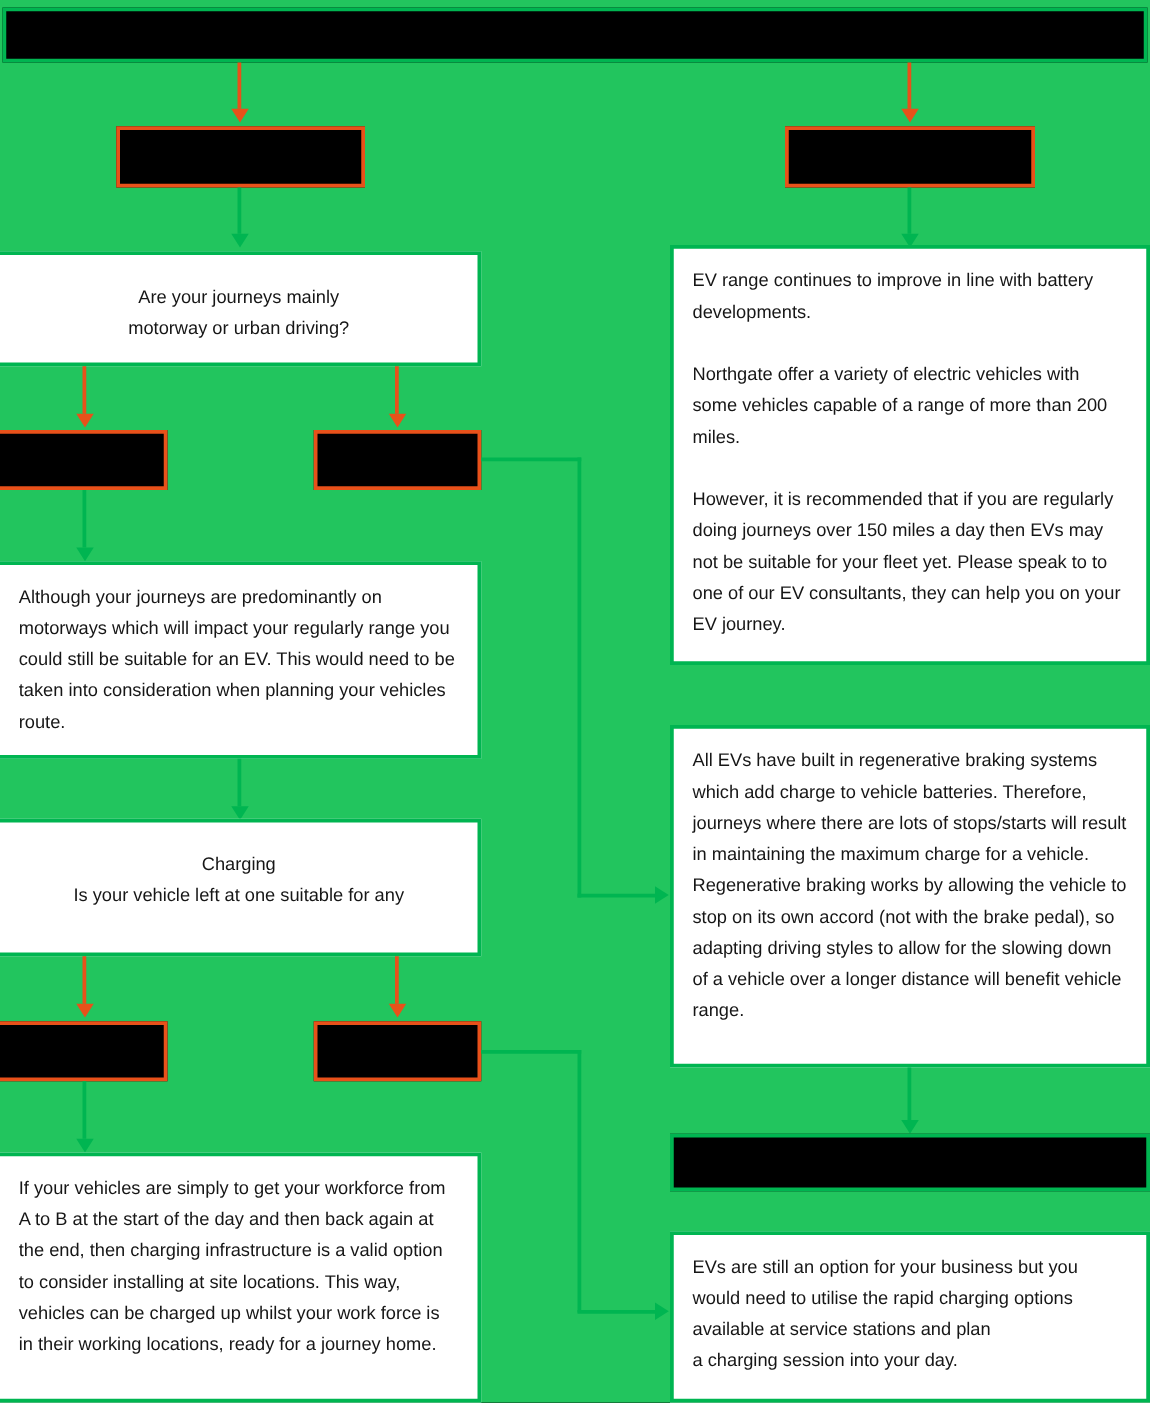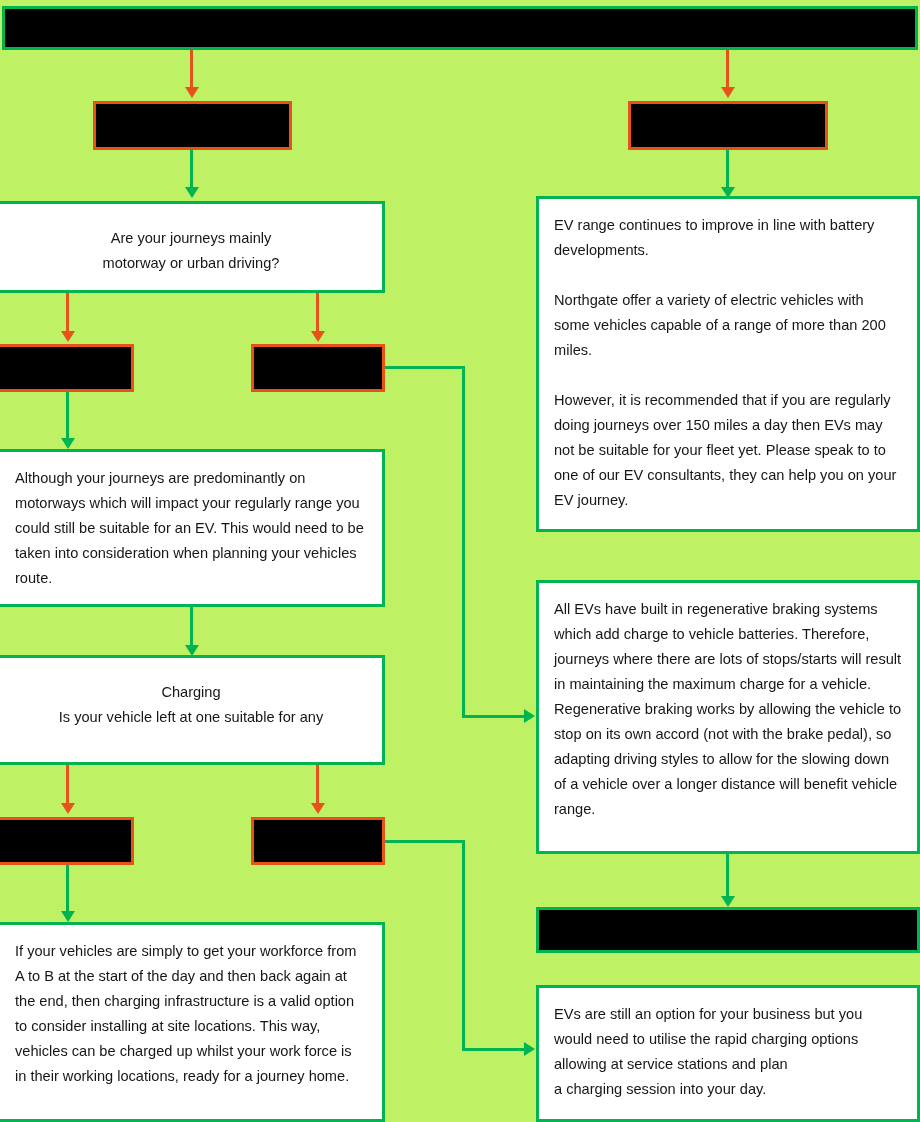--- a/index.html
+++ b/index.html
@@ -1,18 +1,18 @@
 <!DOCTYPE html>
 <html><head>
 <meta charset="utf-8">
 <style>
   html,body{margin:0;padding:0;background:#000;}
   body{width:920px;height:1122px;position:relative;overflow:hidden;
        font-family:"Liberation Sans","DejaVu Sans",sans-serif;}
-  .canvas{position:absolute;left:0;top:0;width:920px;height:1122px;background:#bef264;}
+  .canvas{position:absolute;left:0;top:0;width:920px;height:1122px;background:#22c55e;}
 
   
   .node{position:absolute;box-sizing:border-box;}
   .node.green-empty{border:3px solid #00b551;background:#000;}
   .node.orange-empty{border:3px solid #e8511a;background:#000;}
   .node.white{border:3px solid #00b551;background:#fff;}
 
   .node .txt{
     color:#161616;
     font-size:14.6px;
@@ -140,17 +140,17 @@
   </div>
 
   <div class="line v green" style="left:726px;top:854px;width:3px;height:42px;"></div>
   <div class="arrow down green" style="left:721px;top:896px;"></div>
 
   <div class="node green-empty" style="left:536px;top:907px;width:384px;height:46px;">
     <div class="txt"></div>
   </div>
 
   <div class="node white para" style="left:536px;top:985px;width:384px;height:137px;">
-    <div class="txt">EVs are still an option for your business but you would need to utilise the rapid charging options allowing at service stations and plan
+    <div class="txt">EVs are still an option for your business but you would need to utilise the rapid charging options available at service stations and plan
 a charging session into your day.</div>
   </div>
 
 </div>
 
 </body></html>

